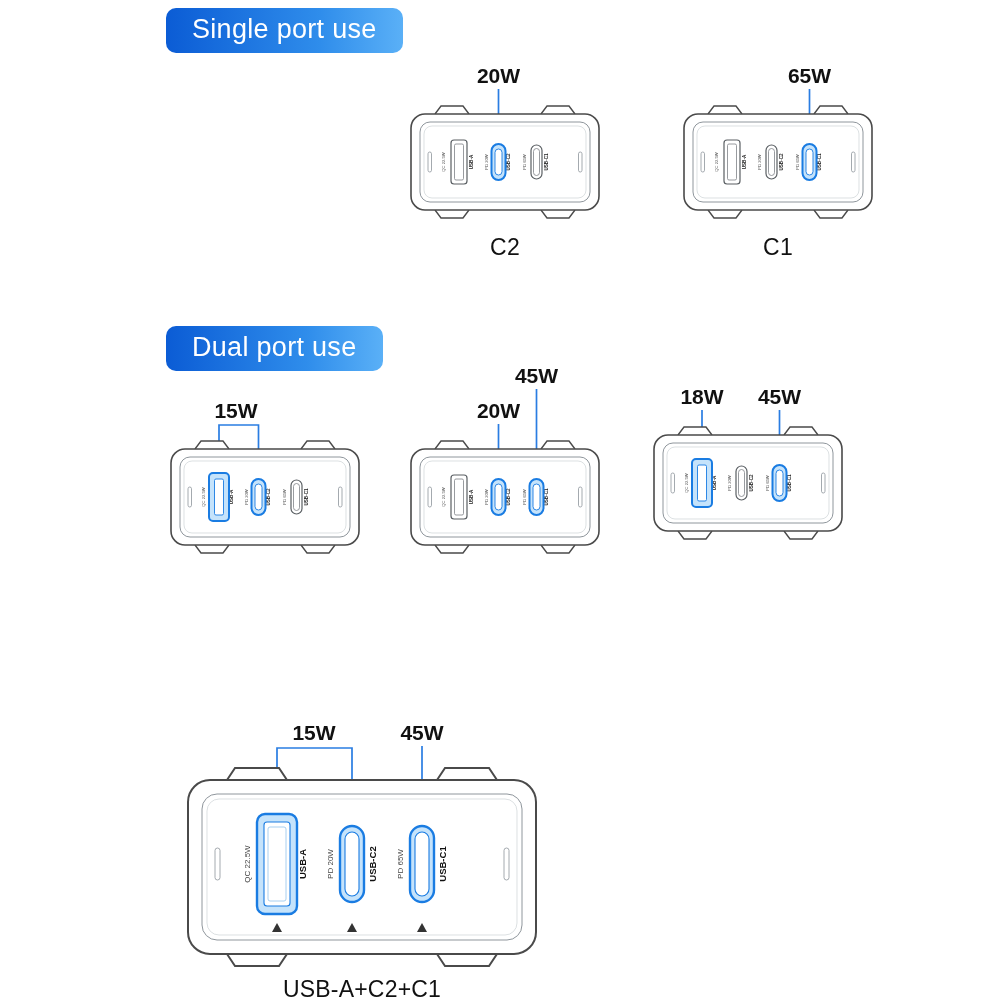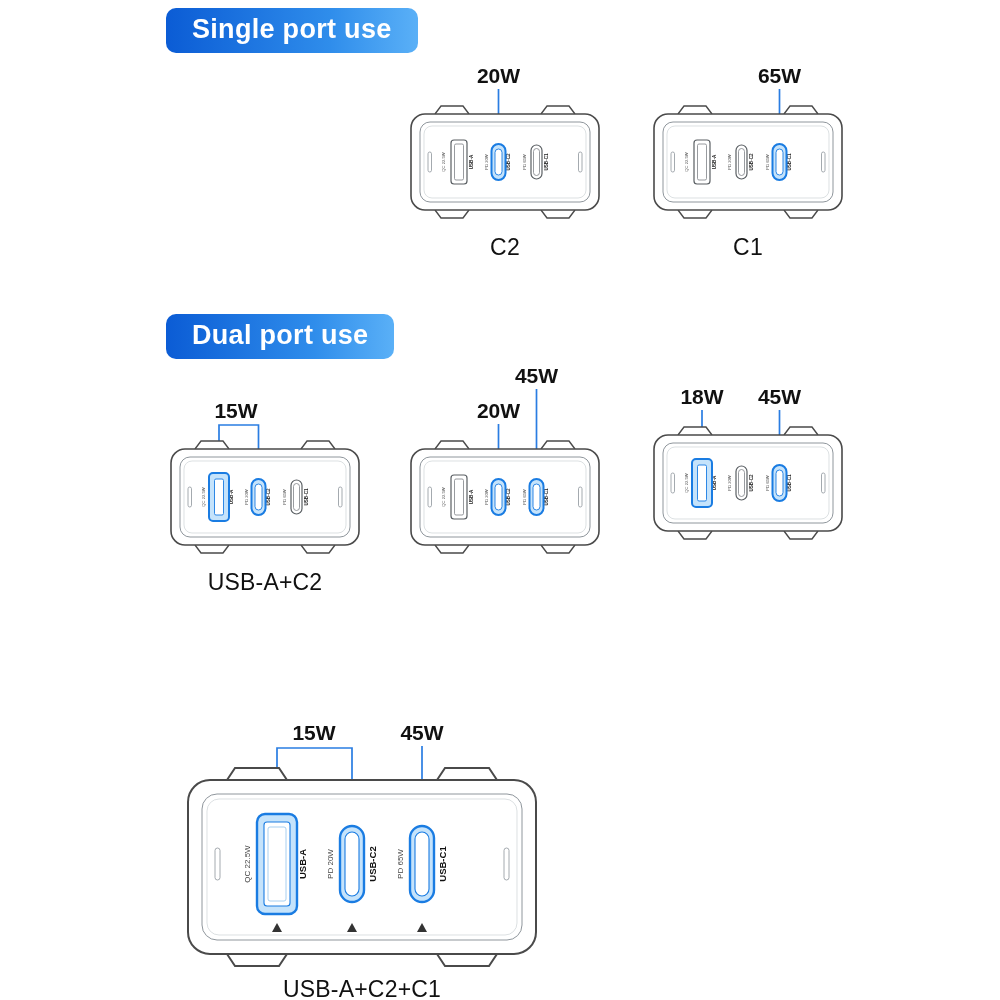--- a/index.html
+++ b/index.html
@@ -1,20 +1,20 @@
 <!DOCTYPE html>
 <html><head>
 <meta charset="utf-8">
 <style>
   *{margin:0;padding:0;box-sizing:border-box}
   html,body{background:#fff}
   .canvas{position:relative;width:1000px;height:1000px;background:#fff;font-family:"Liberation Sans",sans-serif;overflow:hidden}
-  .pill{position:absolute;left:166px;display:inline-block;background:linear-gradient(90deg,#0b5cd5 0%,#2f8deb 65%,#5ab0f7 100%);color:#fff;font-size:27px;font-weight:700;line-height:1;padding:8px 26px 10px;border-radius:10px;letter-spacing:.3px}
+  .pill{position:absolute;left:166px;display:inline-block;background:linear-gradient(90deg,#0b5cd5 0%,#2f8deb 65%,#5ab0f7 100%);color:#fff;font-size:27px;font-weight:400;line-height:1;padding:8px 26px 10px;border-radius:10px;letter-spacing:.3px}
   #pill-single{top:8px}
-  #pill-dual{top:314px}
+  #pill-dual{top:326px}
   #pill-three{top:652px}
   .item{position:absolute}
   .item svg{display:block}
   .caption{text-align:center;font-size:23px;color:#111;margin-top:4px;font-weight:500;letter-spacing:.2px}
   
   text{font-family:"Liberation Sans",sans-serif}
   .watt{font-size:21px;font-weight:600;fill:#111}
   .callout{stroke:#2a7de2;stroke-width:1.7;fill:none}
   
   .body-line{fill:#fff;stroke:#4a4a4a;stroke-width:1.6}
@@ -130,39 +130,38 @@
   <div class="item" style="left:390px;top:30px">
     <svg viewBox="0 0 230 200" width="230" height="200">
       <text class="watt" x="108.5" y="53" text-anchor="middle">20W</text>
       <path class="callout" d="M108.5 59 L108.5 113"></path>
       <use href="#charger-small" x="15" y="70" width="200" height="124"></use>
       <use href="#hl-c" x="108.5" y="132"></use>
     </svg>
     <div class="caption">C2</div>
   </div>
 
-  <div class="item" style="left:633px;top:30px">
+  <div class="item" style="left:663px;top:30px">
     <svg viewBox="0 0 230 200" width="230" height="200">
       <text class="watt" x="146.5" y="53" text-anchor="middle">65W</text>
       <path class="callout" d="M146.5 59 L146.5 113"></path>
       <use href="#charger-small" x="15" y="70" width="200" height="124"></use>
       <use href="#hl-c" x="146.5" y="132"></use>
     </svg>
     <div class="caption">C1</div>
   </div>
 
   <div class="item" style="left:150px;top:365px">
     <svg viewBox="0 0 230 200" width="230" height="200">
       <text class="watt" x="86" y="53" text-anchor="middle">15W</text>
       <path class="callout" d="M69 107 L69 60 L108.5 60 L108.5 113"></path>
       <use href="#charger-small" x="15" y="70" width="200" height="124"></use>
       <use href="#hl-usba" x="69" y="132"></use>
       <use href="#hl-c" x="108.5" y="132"></use>
     </svg>
-    <div class="caption">USB-A+C2</div>
   </div>
 
   <div class="item" style="left:390px;top:365px">
     <svg viewBox="0 0 230 200" width="230" height="200">
       <text class="watt" x="146.5" y="18" text-anchor="middle">45W</text>
       <path class="callout" d="M146.5 24 L146.5 113"></path>
       <text class="watt" x="108.5" y="53" text-anchor="middle">20W</text>
       <path class="callout" d="M108.5 59 L108.5 113"></path>
       <use href="#charger-small" x="15" y="70" width="200" height="124"></use>
       <use href="#hl-c" x="108.5" y="132"></use>

